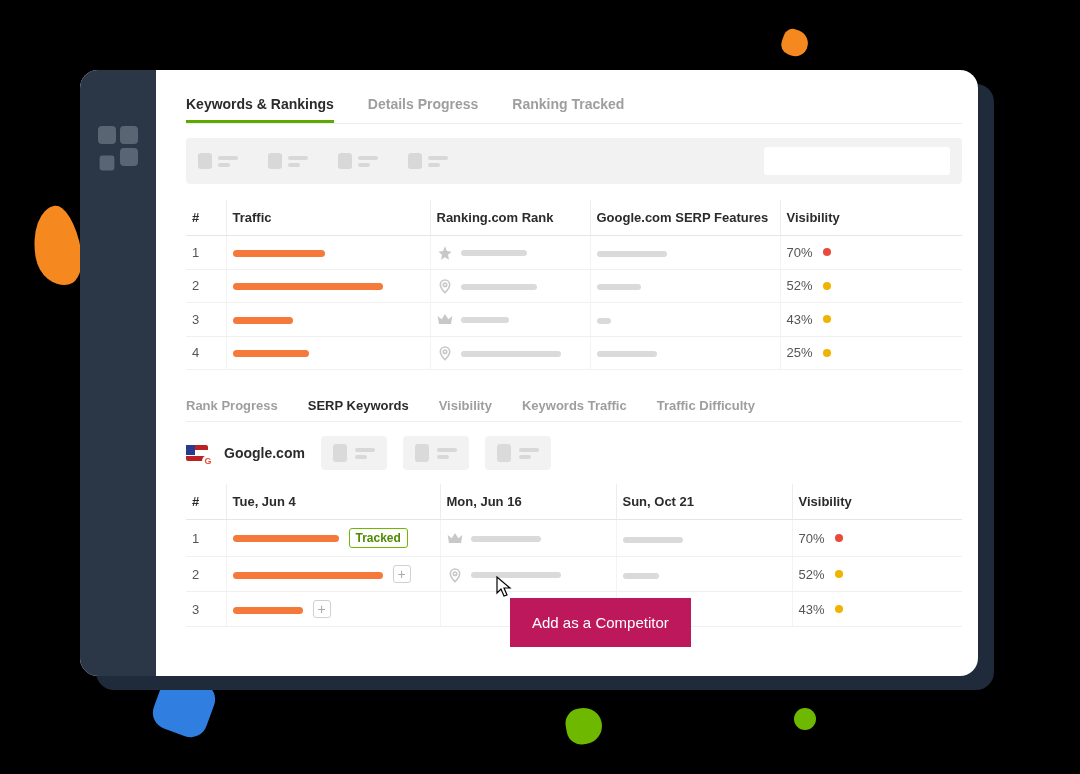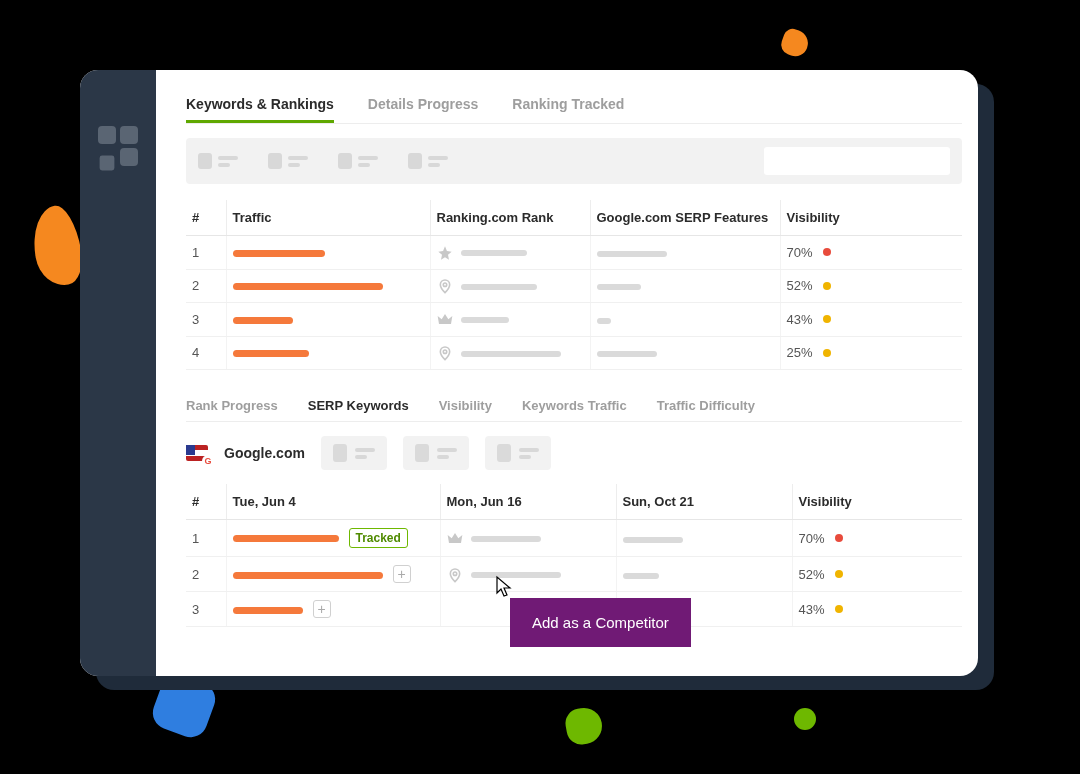--- a/index.html
+++ b/index.html
@@ -76,21 +76,21 @@
   .g-badge{position:absolute;right:-6px;bottom:-6px;width:12px;height:12px;border-radius:50%;background:#fff;display:flex;align-items:center;justify-content:center;font-size:9px;font-weight:700;color:#E84B3C;}
   .se-label{font-size:14px;font-weight:700;color:#2B2B2B;}
   .chip{background:#F2F2F2;border-radius:4px;padding:8px 12px;display:flex;align-items:center;gap:8px;}
   .chip .sq{width:14px;height:18px;background:#DADADA;border-radius:3px;}
 
   .tracked{display:inline-block;border:1px solid #6EB800;color:#4F8A00;font-size:12px;font-weight:700;padding:2px 6px;border-radius:3px;margin-left:10px;}
   .plus-btn{width:18px;height:18px;border:1px solid #D0D0D0;border-radius:3px;display:inline-flex;align-items:center;justify-content:center;color:#AAA;font-size:14px;line-height:1;cursor:pointer;margin-left:10px;}
 
   .cursor{position:absolute; left:495px; top:575px; pointer-events:none;}
   .tooltip{
-    position:absolute; left:510px; top:598px; background:#701a75; color:#fff;
+    position:absolute; left:510px; top:598px; background:#be185d; color:#fff;
     font-size:15px; padding:16px 22px; white-space:nowrap;
   }
 </style>
 </head>
 <body>
 
 <div class="blob orange-top"></div>
 <div class="blob orange-big"></div>
 <div class="blob orange-left"></div>
 <div class="blob blue-bl"></div>

